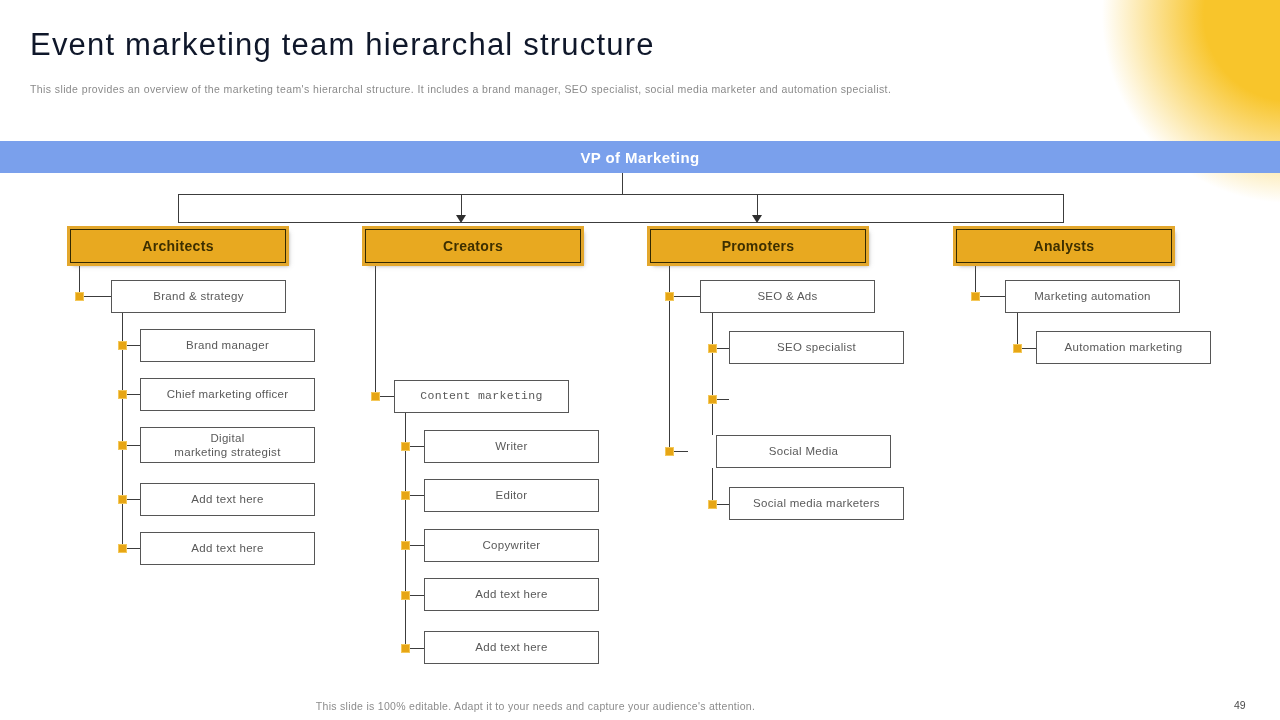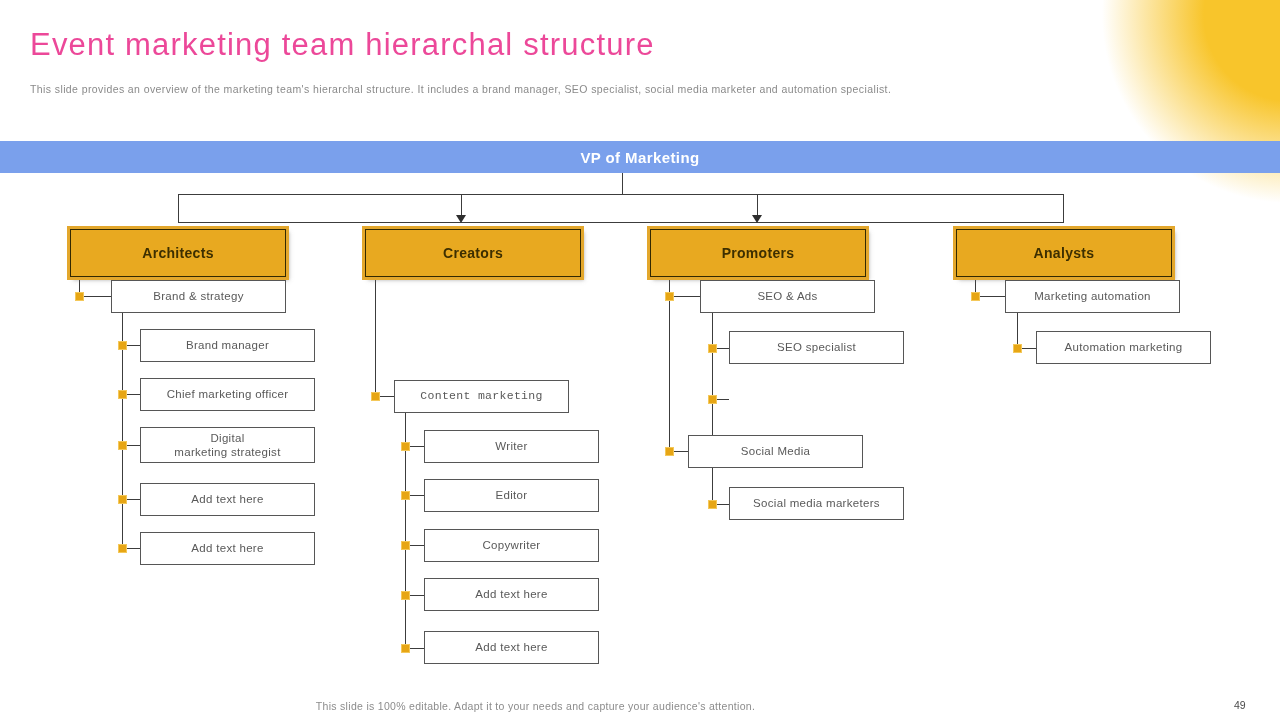--- a/index.html
+++ b/index.html
@@ -8,21 +8,21 @@
     position:relative; width:1280px; height:720px; background:#ffffff;
     overflow:hidden; font-family:"Liberation Sans", sans-serif;
   }
   .corner-glow {
     position:absolute; left:1100px; top:-175px; width:380px; height:380px;
     background:radial-gradient(circle, #F8C52B 0%, #F8C52B 32%, rgba(248,197,43,0) 70%);
     z-index:1;
   }
   .page-title {
     position:absolute; left:30px; top:27px; font-size:31px; font-weight:400;
-    color:#ec4899; letter-spacing:1.2px; z-index:2;
+    color:#0f172a; letter-spacing:1.2px; z-index:2;
   }
   .page-subtitle {
     position:absolute; left:30px; top:83px; font-size:10.5px; color:#8a8a8a;
     letter-spacing:0.4px; z-index:2;
   }
   .vp-banner {
     position:absolute; left:0; top:141px; width:1280px; height:32px;
     background:#7AA0EC; color:#ffffff; font-weight:bold; font-size:15px;
     display:flex; align-items:center; justify-content:center;
     letter-spacing:0.4px; z-index:3;
@@ -33,21 +33,21 @@
   .ahead {
     position:absolute; width:0; height:0; z-index:3;
     border-left:5px solid transparent; border-right:5px solid transparent;
     border-top:8px solid #2e2e2e;
   }
   .sq {
     position:absolute; width:9px; height:9px; background:#E7A615;
     border:1px solid #F4C85A; z-index:4;
   }
   .gold-box {
-    position:absolute; width:216px; height:48px; background:#E8A920;
+    position:absolute; width:216px; height:34px; background:#E8A920;
     border:1px solid #332900;
     box-shadow:0 0 0 3px #E3A72C, 3px 3px 4px rgba(110,110,110,0.55);
     color:#3d2f00; font-weight:bold; font-size:14px; letter-spacing:0.3px;
     display:flex; align-items:center; justify-content:center; z-index:4;
   }
   .wbox {
     position:absolute; width:175px; height:33px; background:#ffffff;
     border:1px solid #565656; color:#595959; font-size:11.5px;
     letter-spacing:0.3px; text-align:center; white-space:pre-line;
     display:flex; align-items:center; justify-content:center; z-index:4;
@@ -148,21 +148,21 @@
   <div class="vline" style="left:712px;top:313px;height:122px;"></div>
   <div class="sq" style="left:708px;top:344px;"></div>
   <div class="hline" style="left:717px;top:348px;width:12px;"></div>
   <div class="wbox" style="left:729px;top:331px;">SEO specialist</div>
 
   <div class="sq" style="left:708px;top:395px;"></div>
   <div class="hline" style="left:717px;top:399px;width:12px;"></div>
 
   <div class="sq" style="left:665px;top:447px;"></div>
   <div class="hline" style="left:674px;top:451px;width:14px;"></div>
-  <div class="wbox" style="left:688px;top:435px;">Social Media</div>
+  <div class="wbox" style="left:716px;top:435px;">Social Media</div>
 
   <div class="vline" style="left:712px;top:468px;height:36px;"></div>
   <div class="sq" style="left:708px;top:500px;"></div>
   <div class="hline" style="left:717px;top:504px;width:12px;"></div>
   <div class="wbox" style="left:729px;top:487px;">Social media marketers</div>
 
   <div class="vline" style="left:975px;top:263px;height:33px;"></div>
   <div class="sq" style="left:971px;top:292px;"></div>
   <div class="hline" style="left:980px;top:296px;width:25px;"></div>
   <div class="wbox" style="left:1005px;top:280px;">Marketing automation</div>

